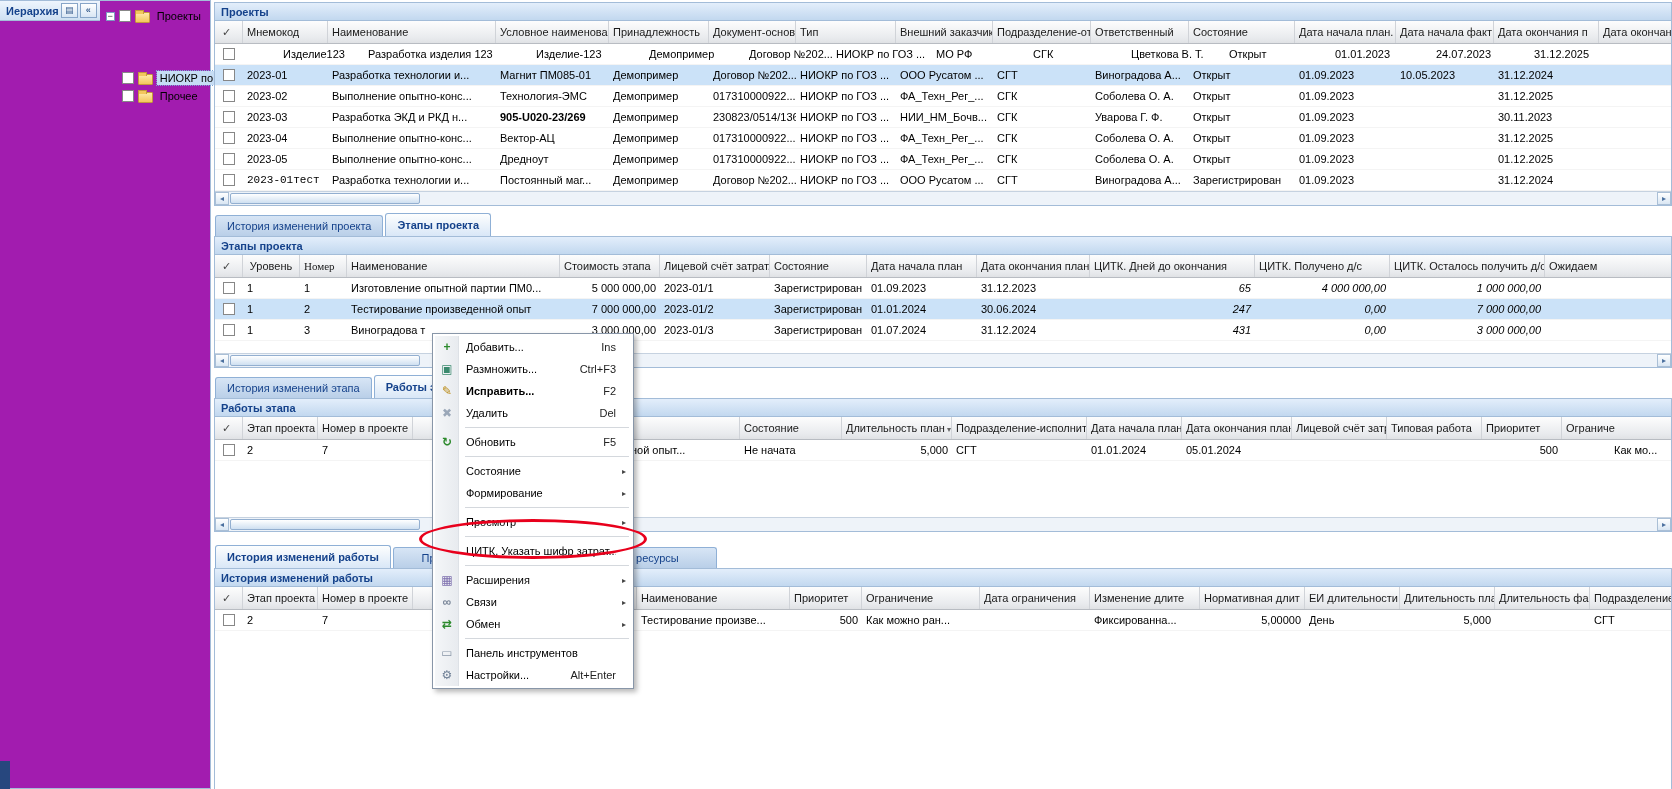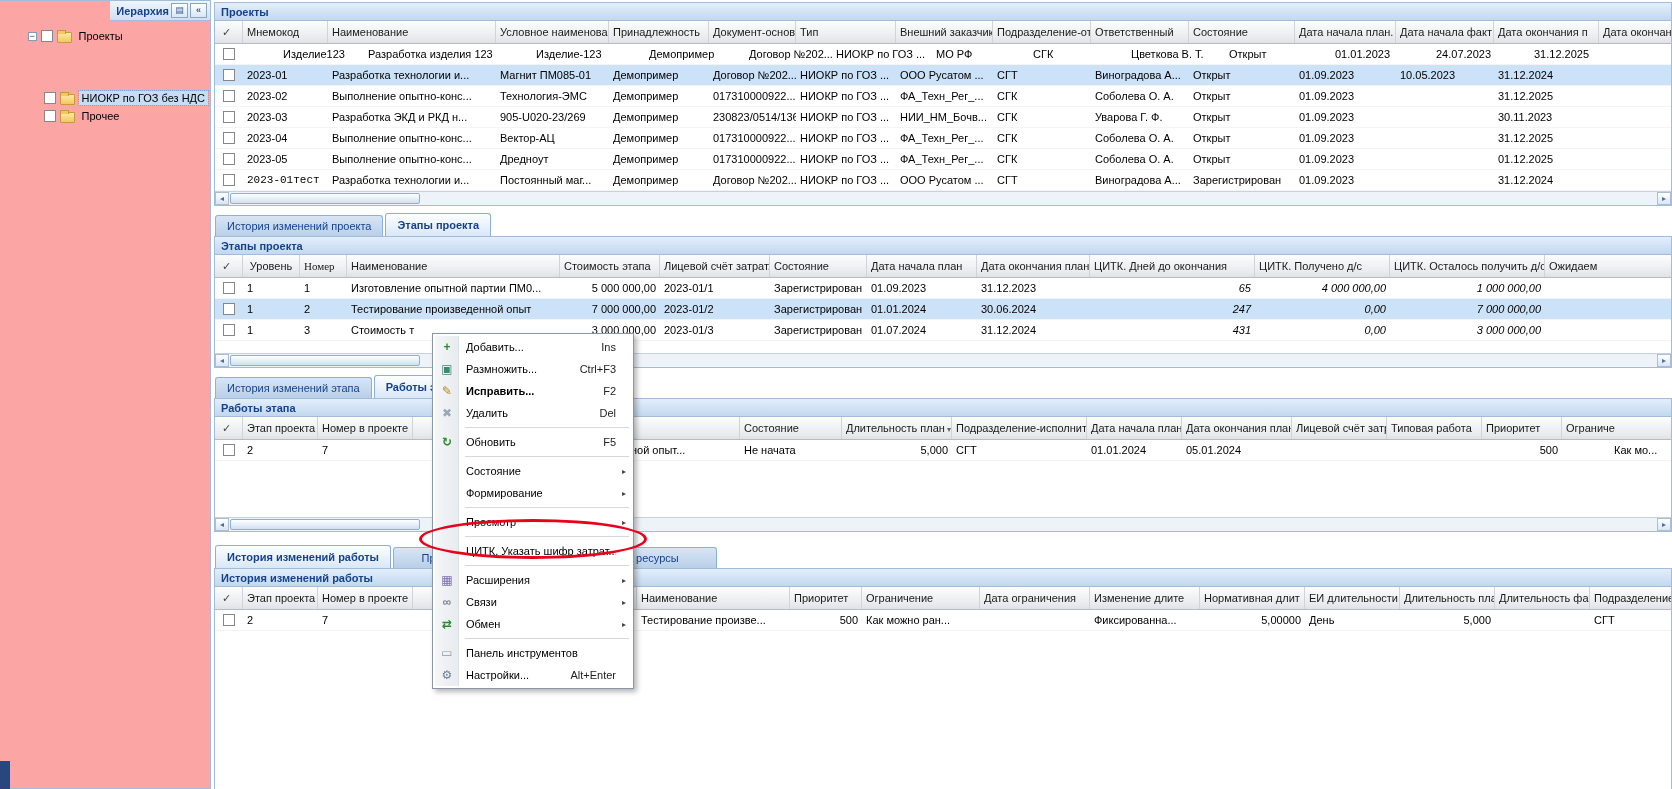--- a/index.html
+++ b/index.html
@@ -4,21 +4,21 @@
 <style>
   * { box-sizing: border-box; margin: 0; padding: 0; }
   html,body { width:1672px; height:789px; overflow:hidden; }
   body {
     font-family: "Liberation Sans", "DejaVu Sans", sans-serif;
     font-size: 11px; color:#000; background:#fff; position:relative;
   }
   .app { display:flex; width:100%; height:100%; }
 
   
-  .sidebar { width:211px; flex:none; border:1px solid #a3bcd8; border-left:none; display:flex; flex-direction:column; background:#fca5a5;align-items:flex-end; }
+  .sidebar { width:211px; flex:none; border:1px solid #a3bcd8; border-left:none; display:flex; flex-direction:row; background:#a21caf; }
   .panel-header { height:20px; flex:none; background:linear-gradient(#eef5fd,#cfe0f2); border-bottom:1px solid #a3bcd8; display:flex; align-items:center; padding:0 3px 0 6px; color:#15428b; font-weight:bold; }
   .panel-header .spacer { flex:1; }
   .mini-btn { width:17px; height:15px; border:1px solid #88a5c8; background:linear-gradient(#ffffff,#d9e6f4); font-size:9px; line-height:13px; text-align:center; color:#3a5f8f; margin-left:2px; cursor:pointer; }
   .tree { padding:6px 2px; }
   .tree-row { height:18px; display:flex; align-items:center; gap:4px; white-space:nowrap; }
   .expander { flex:none; width:9px; height:9px; border:1px solid #7e9cc0; background:#fff; font-size:9px; line-height:7px; text-align:center; color:#333; }
   .cb { flex:none; width:12px; height:12px; border:1px solid #878787; background:#fff; }
   .folder { flex:none; width:15px; height:11px; background:linear-gradient(#ffe9a8,#f3c75e); border:1px solid #c49a3c; border-radius:1px; position:relative; margin-top:2px; }
   .folder::before { content:""; position:absolute; top:-3px; left:-1px; width:7px; height:3px; background:#f3c75e; border:1px solid #c49a3c; border-bottom:none; border-radius:1px 1px 0 0; }
   .tlabel { padding:1px 3px; }
@@ -178,21 +178,21 @@
             <div class="gr-cell" style="width: 98px;"></div>
             <div class="gr-cell" style="width: 105px;">31.12.2025</div>
             <div class="gr-cell" style="width: 95px;"></div>
           </div>
           <div class="grid-row">
             <div class="gr-cell cbc" style="width: 28px;">
               <div class="cb"></div>
             </div>
             <div class="gr-cell" style="width: 85px;">2023-03</div>
             <div class="gr-cell" style="width: 168px;">Разработка ЭКД и РКД н...</div>
-            <div class="gr-cell" style="width: 113px;">905-U020-23/269</div>
+            <div class="gr-cell" style="width: 113px; font-weight: bold;">905-U020-23/269</div>
             <div class="gr-cell" style="width: 100px;">Демопример</div>
             <div class="gr-cell" style="width: 87px;">230823/0514/136</div>
             <div class="gr-cell" style="width: 100px;">НИОКР по ГОЗ ...</div>
             <div class="gr-cell" style="width: 97px;">НИИ_НМ_Бочв...</div>
             <div class="gr-cell" style="width: 98px;">СГК</div>
             <div class="gr-cell" style="width: 98px;">Уварова Г. Ф.</div>
             <div class="gr-cell" style="width: 106px;">Открыт</div>
             <div class="gr-cell" style="width: 101px;">01.09.2023</div>
             <div class="gr-cell" style="width: 98px;"></div>
             <div class="gr-cell" style="width: 105px;">30.11.2023</div>
@@ -320,21 +320,21 @@
             <div class="gr-cell r i" style="width: 135px;">0,00</div>
             <div class="gr-cell r i" style="width: 155px;">7 000 000,00</div>
             <div class="gr-cell" style="width: 130px;"></div>
           </div>
           <div class="grid-row">
             <div class="gr-cell cbc" style="width: 28px;">
               <div class="cb"></div>
             </div>
             <div class="gr-cell" style="width: 57px;">1</div>
             <div class="gr-cell" style="width: 47px;">3</div>
-            <div class="gr-cell" style="width: 213px;">Стоимость т</div>
+            <div class="gr-cell" style="width: 213px;">Виноградова т</div>
             <div class="gr-cell r" style="width: 100px;">3 000 000,00</div>
             <div class="gr-cell" style="width: 110px;">2023-01/3</div>
             <div class="gr-cell" style="width: 97px;">Зарегистрирован</div>
             <div class="gr-cell" style="width: 110px;">01.07.2024</div>
             <div class="gr-cell" style="width: 113px;">31.12.2024</div>
             <div class="gr-cell r i" style="width: 165px;">431</div>
             <div class="gr-cell r i" style="width: 135px;">0,00</div>
             <div class="gr-cell r i" style="width: 155px;">3 000 000,00</div>
             <div class="gr-cell" style="width: 130px;"></div>
           </div>

